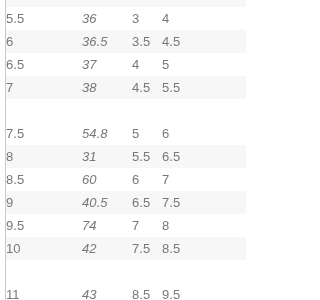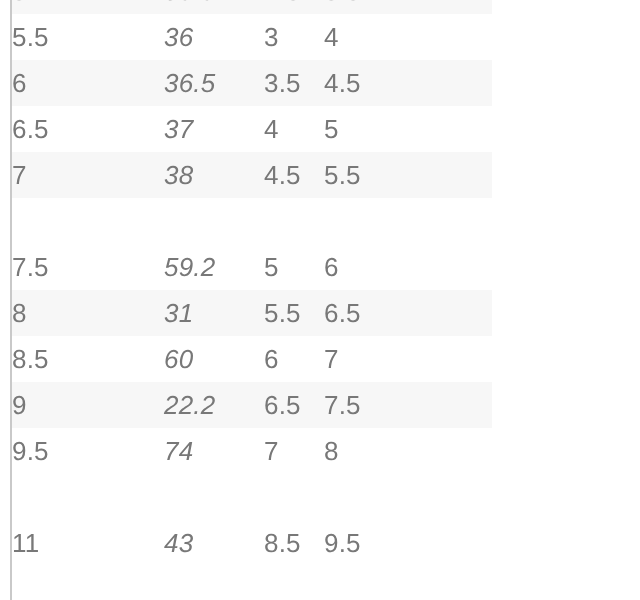--- a/index.html
+++ b/index.html
@@ -114,47 +114,53 @@
             <td class="col-us">7</td>
             <td class="col-eu">38</td>
             <td class="col-uk">4.5</td>
             <td class="col-cm">5.5</td>
           </tr>
           <tr class="gap-row">
             <td colspan="4"></td>
           </tr>
           <tr class="data-row even">
             <td class="col-us">7.5</td>
-            <td class="col-eu">59.2</td>
+            <td class="col-eu">54.8</td>
             <td class="col-uk">5</td>
             <td class="col-cm">6</td>
           </tr>
           <tr class="data-row odd">
             <td class="col-us">8</td>
             <td class="col-eu">31</td>
             <td class="col-uk">5.5</td>
             <td class="col-cm">6.5</td>
           </tr>
           <tr class="data-row even">
             <td class="col-us">8.5</td>
             <td class="col-eu">60</td>
             <td class="col-uk">6</td>
             <td class="col-cm">7</td>
           </tr>
           <tr class="data-row odd">
             <td class="col-us">9</td>
-            <td class="col-eu">22.2</td>
+            <td class="col-eu">40.5</td>
             <td class="col-uk">6.5</td>
             <td class="col-cm">7.5</td>
           </tr>
           <tr class="data-row even">
             <td class="col-us">9.5</td>
             <td class="col-eu">74</td>
             <td class="col-uk">7</td>
             <td class="col-cm">8</td>
+          </tr>
+          <tr class="data-row odd">
+            <td class="col-us">10</td>
+            <td class="col-eu">42</td>
+            <td class="col-uk">7.5</td>
+            <td class="col-cm">8.5</td>
           </tr>
           <tr class="gap-row">
             <td colspan="4"></td>
           </tr>
           <tr class="data-row even">
             <td class="col-us">11</td>
             <td class="col-eu">43</td>
             <td class="col-uk">8.5</td>
             <td class="col-cm">9.5</td>
           </tr>

